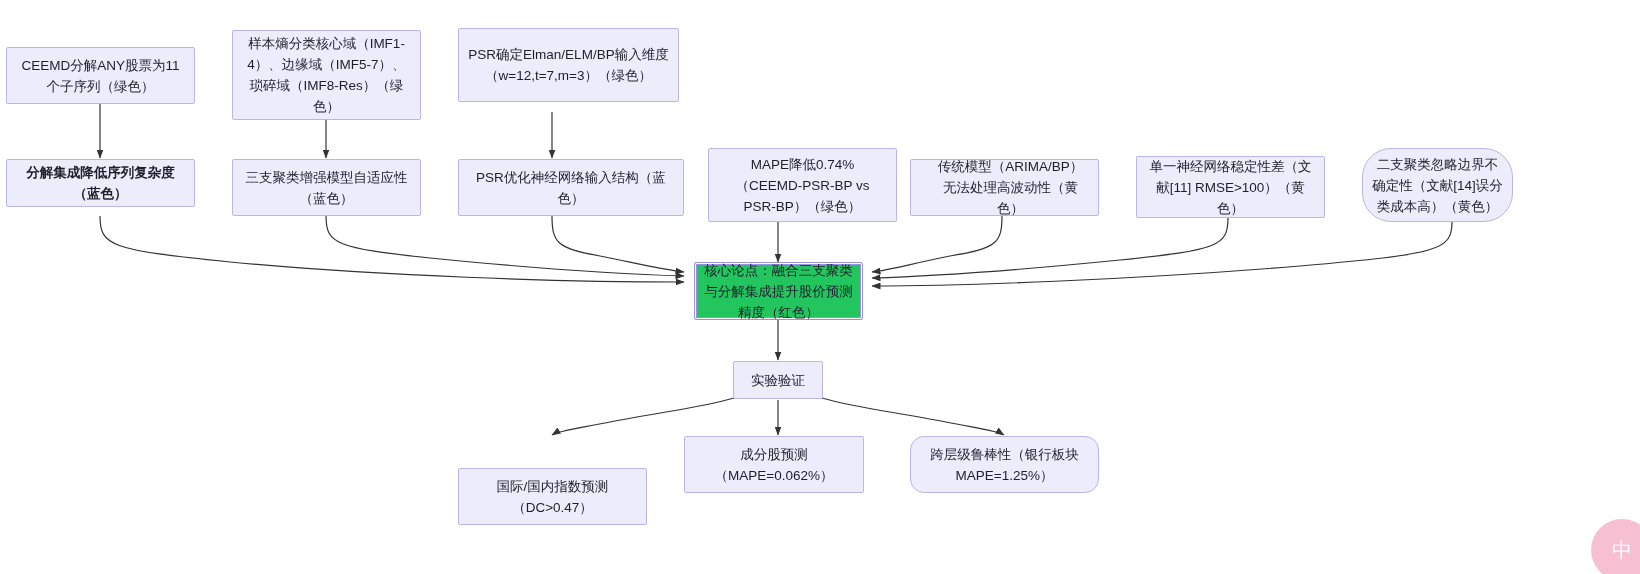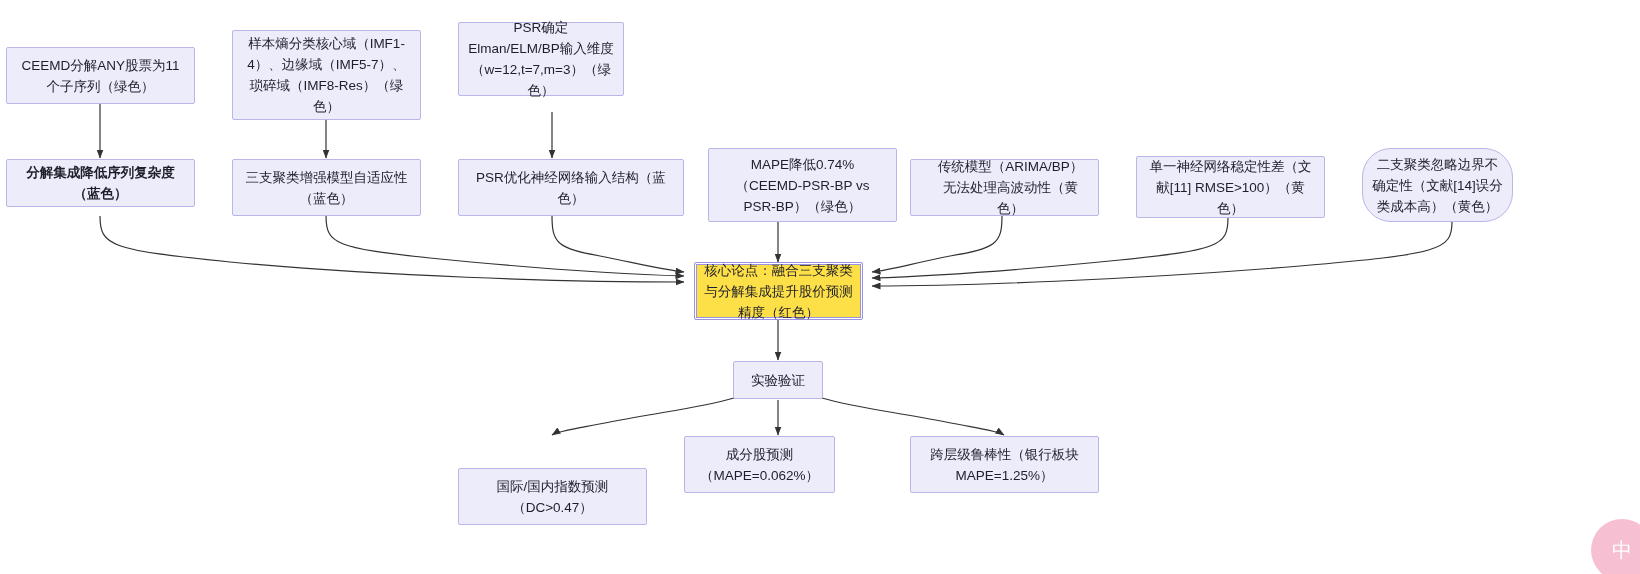--- a/index.html
+++ b/index.html
@@ -35,21 +35,21 @@
     align-items: center;
     justify-content: center;
     text-align: center;
     color: #1f1f29;
     font-size: 13.5px;
     line-height: 21px;
     padding: 4px 9px;
     z-index: 2;
   }
   .node-core {
-    background: #fde047;
+    background: #22c55e;
     border: 1px solid #9a94e0;
     box-shadow: inset 0 0 0 1px #ffffff, inset 0 0 0 2px #9a94e0;
     border-radius: 2px;
   }
   .watermark {
     position: absolute;
     width: 62px;
     height: 62px;
     border-radius: 50%;
     background: #f4a8c2;
@@ -95,21 +95,21 @@
       <path d="M734,398 C700,408 660,412 610,422 C580,428 560,430 552,435"></path>
       <path d="M778,400 L778,435"></path>
       <path d="M822,398 C856,408 896,412 946,422 C976,428 996,430 1004,435"></path>
     </g>
   </svg>
 
   <div class="node" style="left:6px; top:47px; width:189px; height:57px;">CEEMD分解ANY股票为11个子序列（绿色）</div>
 
   <div class="node" style="left:232px; top:30px; width:189px; height:90px;">样本熵分类核心域（IMF1-4）、边缘域（IMF5-7）、琐碎域（IMF8-Res）（绿色）</div>
 
-  <div class="node" style="left:458px; top:22px; width:166px; height:74px;">PSR确定Elman/ELM/BP输入维度（w=12,t=7,m=3）（绿色）</div>
+  <div class="node" style="left:458px; top:28px; width:221px; height:74px;">PSR确定Elman/ELM/BP输入维度（w=12,t=7,m=3）（绿色）</div>
 
   <div class="node" style="left:6px; top:159px; width:189px; height:48px;font-weight:bold;">分解集成降低序列复杂度（蓝色）</div>
 
   <div class="node" style="left:232px; top:159px; width:189px; height:57px;">三支聚类增强模型自适应性（蓝色）</div>
 
   <div class="node" style="left:458px; top:159px; width:226px; height:57px;">PSR优化神经网络输入结构（蓝色）</div>
 
   <div class="node" style="left:708px; top:148px; width:189px; height:74px;">MAPE降低0.74%（CEEMD-PSR-BP vs PSR-BP）（绿色）</div>
 
   <div class="node" style="left:910px; top:159px; width:189px; height:57px;padding-left:21px;">传统模型（ARIMA/BP）无法处理高波动性（黄色）</div>
@@ -117,21 +117,21 @@
   <div class="node" style="left:1136px; top:156px; width:189px; height:62px;">单一神经网络稳定性差（文献[11] RMSE&gt;100）（黄色）</div>
 
   <div class="node" style="left:1362px; top:148px; width:151px; height:74px;border-radius:29px;">二支聚类忽略边界不确定性（文献[14]误分类成本高）（黄色）</div>
 
   <div class="node node-core" style="left:694px; top:262px; width:169px; height:58px;">核心论点：融合三支聚类与分解集成提升股价预测精度（红色）</div>
 
   <div class="node" style="left:733px; top:361px; width:90px; height:38px;">实验验证</div>
 
   <div class="node" style="left:458px; top:436px; width:189px; height:57px;margin-top:32px;">国际/国内指数预测（DC&gt;0.47）</div>
 
-  <div class="node" style="left:684px; top:436px; width:151px; height:57px;">成分股预测（MAPE=0.062%）</div>
+  <div class="node" style="left:684px; top:436px; width:180px; height:57px;">成分股预测（MAPE=0.062%）</div>
 
-  <div class="node" style="left:910px; top:436px; width:189px; height:57px;">跨层级鲁棒性（银行板块MAPE=1.25%）</div>
+  <div class="node" style="left:910px; top:436px; width:189px; height:57px;border-radius:14px;">跨层级鲁棒性（银行板块MAPE=1.25%）</div>
 
   <div class="watermark" style="left:1591px; top:519px;">
     <span>中</span>
   </div>
 
 </div>
 
 </body></html>

